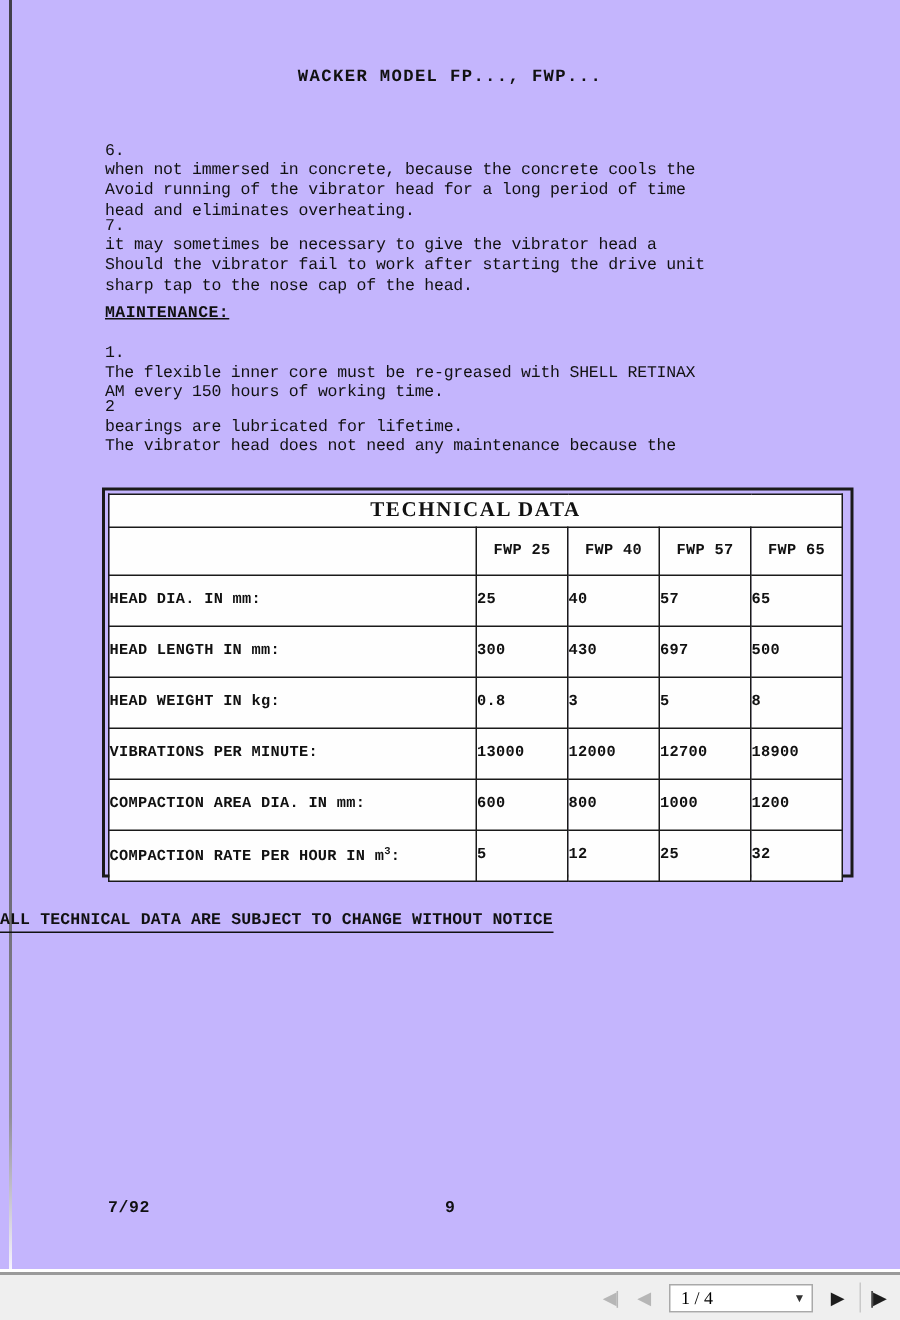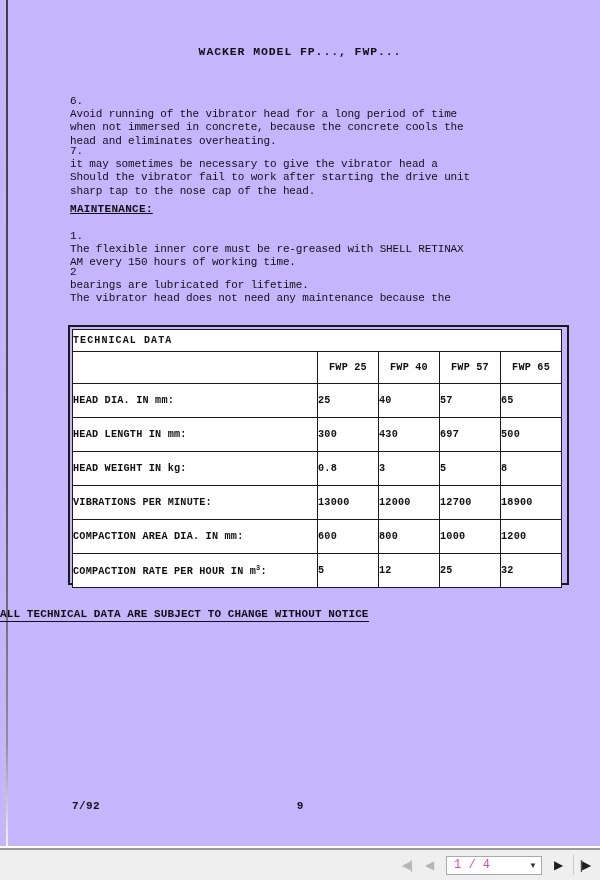--- a/index.html
+++ b/index.html
@@ -99,23 +99,25 @@
     font-size: 10.2px;
     letter-spacing: 0.2px;
   }
   table.tech td {
     border: 1px solid #1a1a1a;
     padding: 0;
     background: #fefefe;
   }
   .cap-row td {
     height: 21px;
+    text-align: center;
     font-weight: bold;
     letter-spacing: 1.1px;
-    font-size: 10px;
+    font-size: 14px;
+    font-family: Liberation Serif, serif;
   }
   .hdr-row td { height: 31px; text-align: center; font-weight: bold; }
   .data-row td { height: 33px; }
   td.label {
     text-align: left;
     padding-left: 9px;
     font-weight: bold;
     white-space: nowrap;
   }
   td.val { font-weight: bold; }
@@ -203,23 +205,23 @@
     background: #ffffff;
     border: 1px solid #a9a9a9;
     margin: 0 5px 0 6px;
     display: flex;
     align-items: center;
     justify-content: space-between;
     box-sizing: border-box;
     padding: 0 4px 0 7px;
   }
   #page-combo .pc-val {
-    font-family: Liberation Mono, monospace;
+    font-family: Liberation Serif, serif;
     font-size: 12px;
-    color: #ec4899;
+    color: #000000;
   }
   #page-combo .pc-arrow {
     font-size: 8px;
     color: #333;
   }
   .tb-sep {
     width: 1px;
     height: 20px;
     background: #c9c9c9;
     margin-left: 4px;
@@ -230,22 +232,22 @@
 
 <div id="page-sheet">
 
   <div id="scan-edge-left"></div>
 
   <div class="doc-head">WACKER MODEL FP..., FWP...</div>
 
   <div class="para" id="para-6">
     <span class="num">6.</span>
     <span class="body">
+      <span class="ln">when not immersed in concrete, because the concrete cools the</span>
       <span class="ln">Avoid running of the vibrator head for a long period of time</span>
-      <span class="ln">when not immersed in concrete, because the concrete cools the</span>
       <span class="ln">head and eliminates overheating.</span>
     </span>
   </div>
 
   <div class="para" id="para-7">
     <span class="num">7.</span>
     <span class="body">
       <span class="ln">it may sometimes be necessary to give the vibrator head a</span>
       <span class="ln">Should the vibrator fail to work after starting the drive unit</span>
       <span class="ln">sharp tap to the nose cap of the head.</span>

